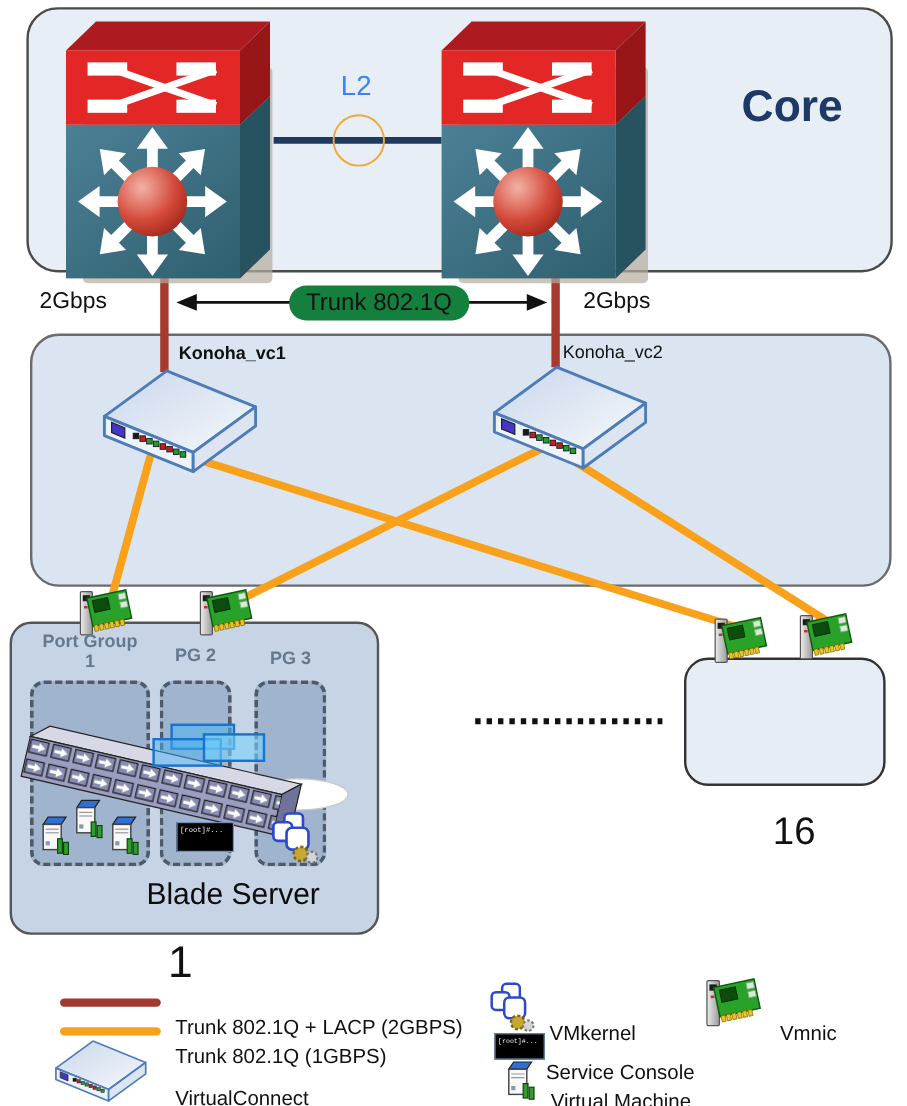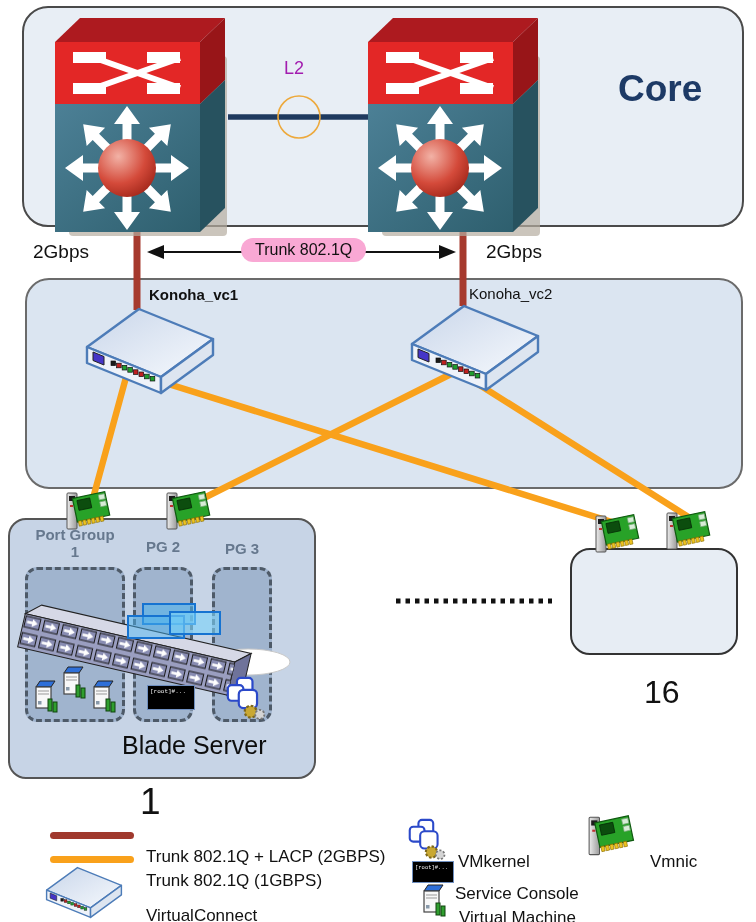--- a/index.html
+++ b/index.html
@@ -10,24 +10,24 @@
   #konoha-box{left:25px;top:278px;width:718px;height:211px;background:#dbe5f1;border:2px solid #6b6b6b;border-radius:24px;}
   #blade-box{left:8px;top:518px;width:308px;height:261px;background:#c7d4e6;border:2px solid #555;border-radius:18px;}
   #server16-box{left:570px;top:548px;width:168px;height:107px;background:#e7edf4;border:2px solid #333;border-radius:20px;}
   .pg{position:absolute;box-sizing:border-box;background:#a0b4ce;border:3px dashed #4e5a68;border-radius:12px;z-index:1;}
   #pg1{left:25px;top:567px;width:100px;height:155px;}
   #pg2{left:133px;top:567px;width:60px;height:155px;}
   #pg3{left:212px;top:567px;width:60px;height:155px;}
   #diagram-svg{position:absolute;left:0;top:0;width:756px;height:922px;z-index:2;pointer-events:none;}
   .lbl{position:absolute;z-index:3;white-space:nowrap;}
   #core-title{left:618px;top:68px;font-size:37px;font-weight:bold;color:#1d3a66;}
-  #l2-label{left:284px;top:58px;font-size:18px;color:#a21caf;}
+  #l2-label{left:284px;top:58px;font-size:23px;color:#3b82f6;}
   #bw-left{left:33px;top:241px;font-size:19px;}
   #bw-right{left:486px;top:241px;font-size:19px;}
-  #trunk-pill{left:241px;top:238px;background:#f9a8d4;border-radius:14px;padding:3px 14px;font-size:16px;}
+  #trunk-pill{left:241px;top:238px;background:#15803d;border-radius:14px;padding:3px 14px;font-size:20px;}
   #vc1-label{left:149px;top:286px;font-size:15px;font-weight:bold;}
   #vc2-label{left:469px;top:285px;font-size:15px;}
   #konoha-title{left:479px;top:437px;font-size:31px;color:#0d0d0d;}
   .pg-lbl{position:absolute;z-index:3;text-align:center;font-size:15px;font-weight:bold;color:#66788e;line-height:1.1;}
   #pg1-label{left:25px;top:527px;width:100px;}
   #pg2-label{left:133px;top:539px;width:60px;}
   #pg3-label{left:212px;top:541px;width:60px;}
   #blade-title{left:122px;top:731px;font-size:25px;color:#0d0d0d;}
   #blade-number{left:140px;top:781px;font-size:37px;}
   #server16-number{left:644px;top:674px;font-size:32px;}

